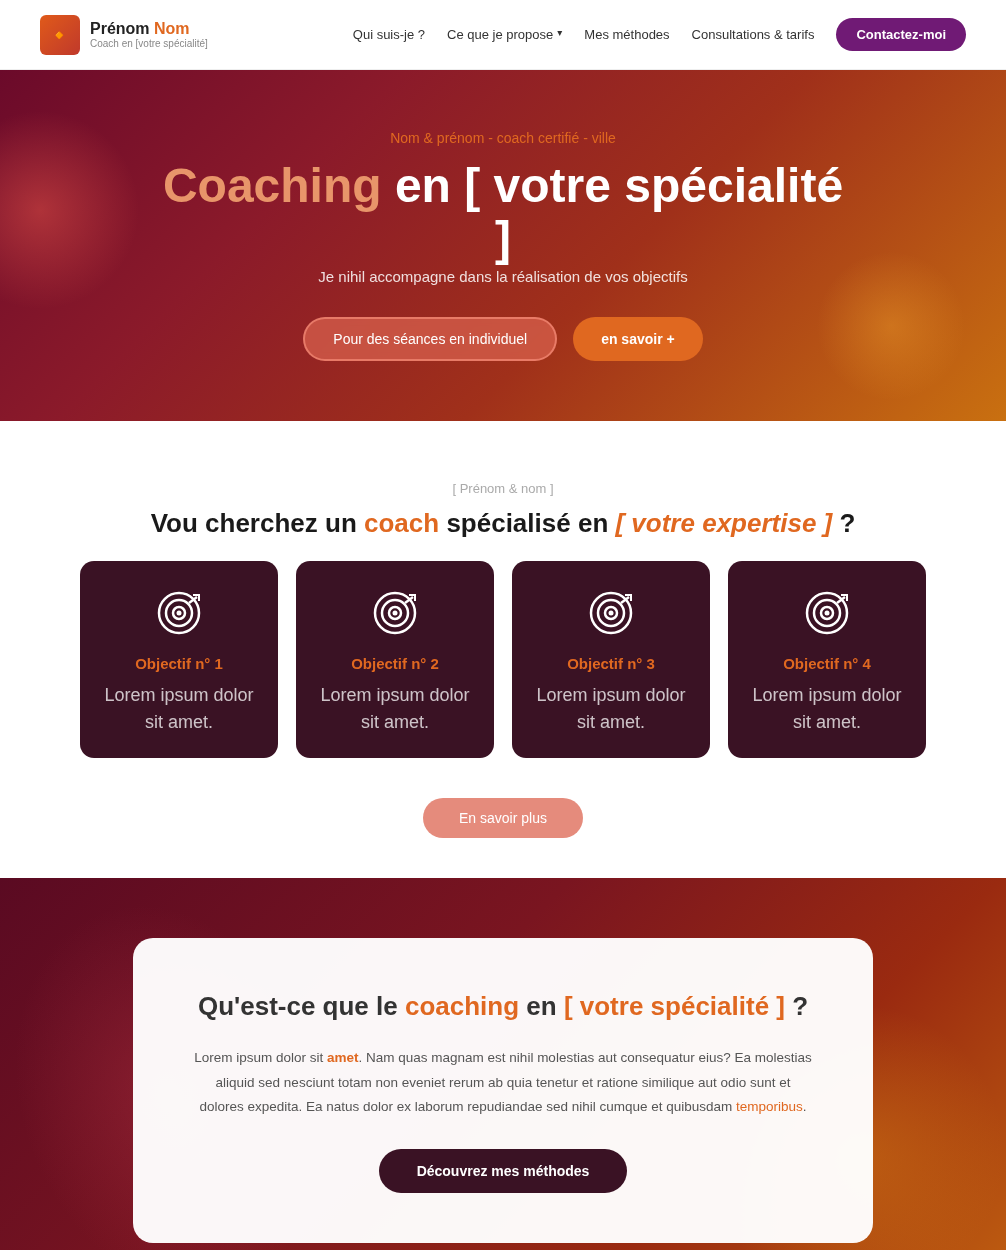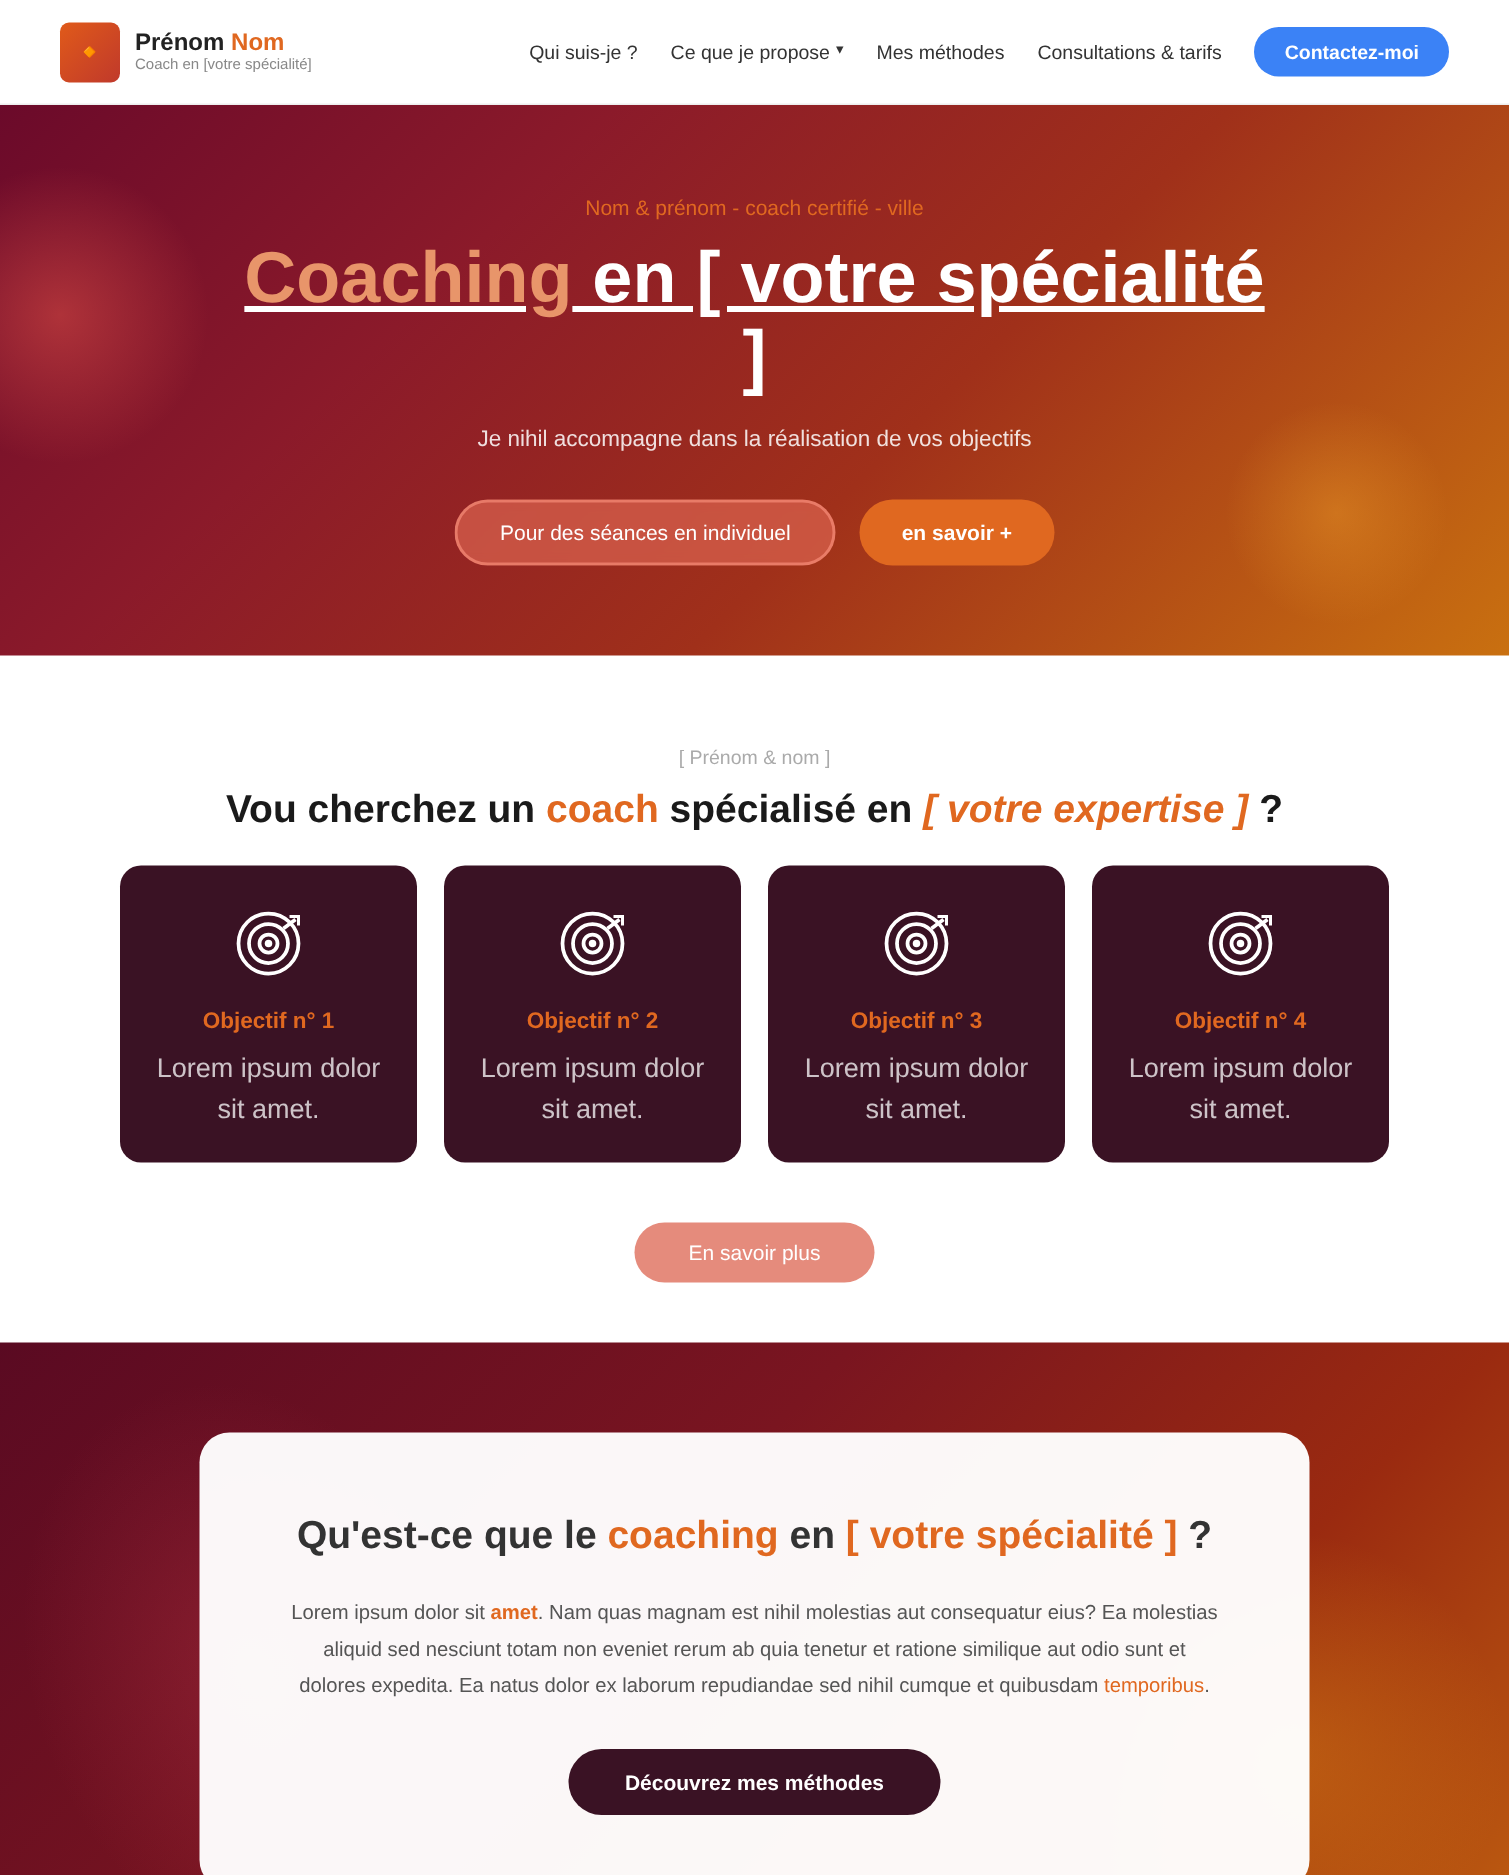--- a/index.html
+++ b/index.html
@@ -20,21 +20,21 @@
     .logo-text { line-height: 1.2; }
     .logo-name { font-size: 16px; font-weight: 700; }
     .logo-name .first { color: #222; }
     .logo-name .last { color: #e06820; }
     .logo-sub { font-size: 10px; color: #888; }
     .nav-links { display: flex; align-items: center; gap: 22px; }
     .nav-links a { text-decoration: none; color: #333; font-size: 13px; white-space: nowrap; }
     .nav-dropdown { display: flex; align-items: flex-start; gap: 4px; cursor: pointer; font-size: 13px; color: #333; }
     .nav-dropdown::after { content: "▾"; font-size: 10px; }
     .btn-contact {
-      background: #3b82f6; color: #fff; border: none; border-radius: 20px;
+      background: #701a75; color: #fff; border: none; border-radius: 20px;
       padding: 9px 20px; font-size: 13px; font-weight: 600; cursor: pointer;
       white-space: nowrap;
     }
 
     
     .hero {
       position: relative; overflow: hidden;
       background: linear-gradient(135deg, #6b0a2a 0%, #8b1a2a 30%, #a0301a 60%, #c97010 100%);
       min-height: 340px; display: flex; align-items: center; justify-content: center;
       padding: 60px 40px;
@@ -46,21 +46,21 @@
       border-radius: 50%;
     }
     .hero-glow-right {
       position: absolute; right: 40px; bottom: 20px;
       width: 150px; height: 150px;
       background: radial-gradient(circle, rgba(255,180,50,0.3) 0%, transparent 70%);
       border-radius: 50%;
     }
     .hero-content { text-align: center; position: relative; z-index: 1; max-width: 700px; }
     .hero-subtitle { color: #e06820; font-size: 14px; margin-bottom: 14px; font-weight: 500; }
-    .hero-title { font-size: 48px; font-weight: 800; color: #fff; line-height: 1.1; margin-bottom: 18px; text-decoration: underline; }
+    .hero-title { font-size: 48px; font-weight: 800; color: #fff; line-height: 1.1; margin-bottom: 2px; }
     .hero-title .coaching-word { color: #e8956a; }
     .hero-desc { color: rgba(255,255,255,0.85); font-size: 15px; margin-bottom: 32px; }
     .hero-buttons { display: flex; gap: 16px; justify-content: center; flex-wrap: wrap; }
     .btn-hero-primary {
       background: rgba(220,100,80,0.7); color: #fff; border: 2px solid rgba(255,150,130,0.6);
       border-radius: 30px; padding: 12px 28px; font-size: 14px; cursor: pointer;
       backdrop-filter: blur(4px);
     }
     .btn-hero-secondary {
       background: #e06820; color: #fff; border: none;

